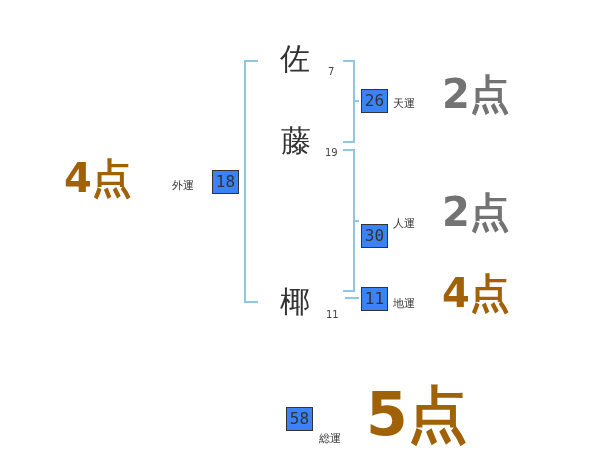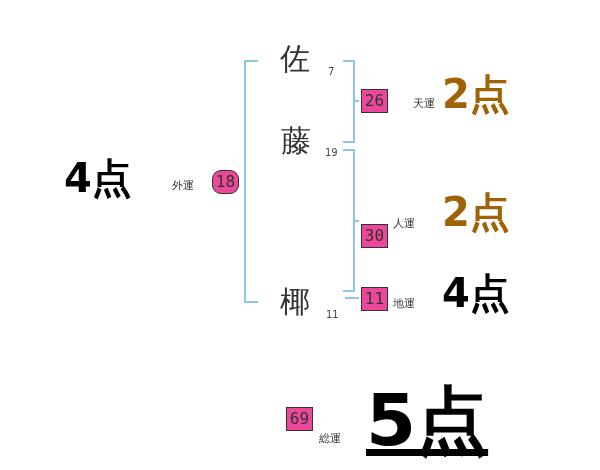--- a/index.html
+++ b/index.html
@@ -1,26 +1,26 @@
 <!DOCTYPE html>
 <html><head>
   <meta charset="utf-8">
   <style>
     html, body { margin: 0; padding: 0; background: #ffffff; }
     body { width: 600px; height: 470px; position: relative; overflow: hidden;
            font-family: "DejaVu Sans", sans-serif; color: #333; }
     .abs { position: absolute; }
     .kanji { font-size: 30px; color: #333; line-height: 1; font-family: "DejaVu Sans", sans-serif; }
     .strokes { font-size: 10px; color: #444; }
-    .numbox { border: 1px solid #333; background: #ec4899; font-size: 16px; color: #333;
+    .numbox { border: 1px solid #333; background: #3b82f6; font-size: 16px; color: #333;
               text-align: center; line-height: 22px; height: 22px; font-family: "DejaVu Sans Mono", monospace; }
     .label { font-size: 11px; color: #333; }
     .score { font-weight: bold; line-height: 1; font-family: "DejaVu Sans", sans-serif; }
-    .blue { color: #a16207; }
-    .red { color: #000000; }
+    .blue { color: #737373; }
+    .red { color: #a16207; }
     .br { border-color: #8ec6e6; border-style: solid; border-width: 0; }
   </style>
 </head>
 <body>
 
 <div class="abs br" style="left:244px; top:60px; width:12px; height:239px; border-left-width:2px; border-top-width:2px; border-bottom-width:2px;"></div>
 
 <div class="abs br" style="left:343px; top:60px; width:10px; height:79px; border-right-width:2px; border-top-width:2px; border-bottom-width:2px;"></div>
 <div class="abs br" style="left:353px; top:100px; width:6px; height:0; border-top-width:2px;"></div>
 
@@ -32,30 +32,30 @@
 <div class="abs kanji" style="left:280px; top:44px;">佐</div>
 <div class="abs strokes" style="left:328px; top:66px;">7</div>
 
 <div class="abs kanji" style="left:281px; top:126px;">藤</div>
 <div class="abs strokes" style="left:325px; top:147px;text-align:center;">19</div>
 
 <div class="abs kanji" style="left:280px; top:287px;">椰</div>
 <div class="abs strokes" style="left:326px; top:309px;">11</div>
 
 <div class="abs numbox" style="left:361px; top:89px; width:25px;">26</div>
-<div class="abs label" style="left:393px; top:96px;margin-left:20px;">天運</div>
+<div class="abs label" style="left:393px; top:96px;">天運</div>
 <div class="abs score blue" style="left:442px; top:74px; font-size:40px;">2点</div>
 
 <div class="abs numbox" style="left:361px; top:224px; width:25px;">30</div>
 <div class="abs label" style="left:393px; top:216px;">人運</div>
 <div class="abs score blue" style="left:442px; top:192px; font-size:40px;">2点</div>
 
 <div class="abs numbox" style="left:361px; top:287px; width:25px;">11</div>
 <div class="abs label" style="left:393px; top:296px;text-align:center;">地運</div>
 <div class="abs score red" style="left:442px; top:273px; font-size:40px;">4点</div>
 
 <div class="abs score red" style="left:64px; top:158px; font-size:40px;">4点</div>
 <div class="abs label" style="left:172px; top:178px;">外運</div>
-<div class="abs numbox" style="left:212px; top:170px; width:25px;border-radius:9px;">18</div>
+<div class="abs numbox" style="left:212px; top:170px; width:25px;">18</div>
 
-<div class="abs numbox" style="left:286px; top:407px; width:25px;">69</div>
+<div class="abs numbox" style="left:286px; top:407px; width:25px;">58</div>
 <div class="abs label" style="left:319px; top:416px;margin-top:15px;">総運</div>
-<div class="abs score red" style="left:366px; top:384px; font-size:72px;text-decoration:underline;">5点</div>
+<div class="abs score red" style="left:366px; top:384px; font-size:60px;">5点</div>
 
 </body></html>

